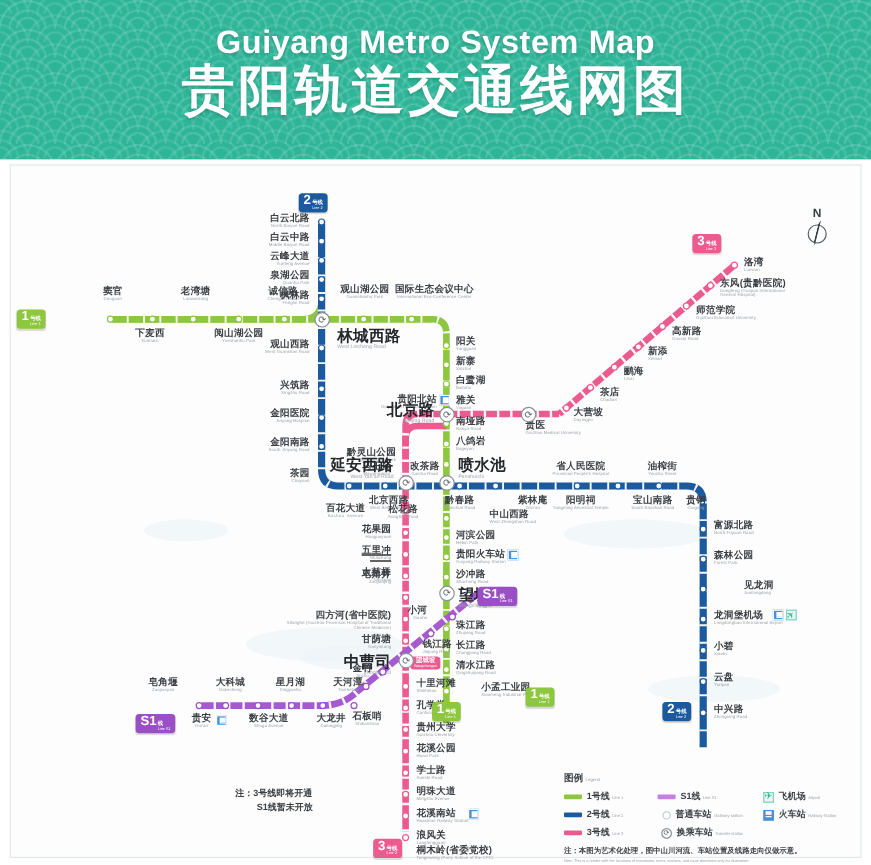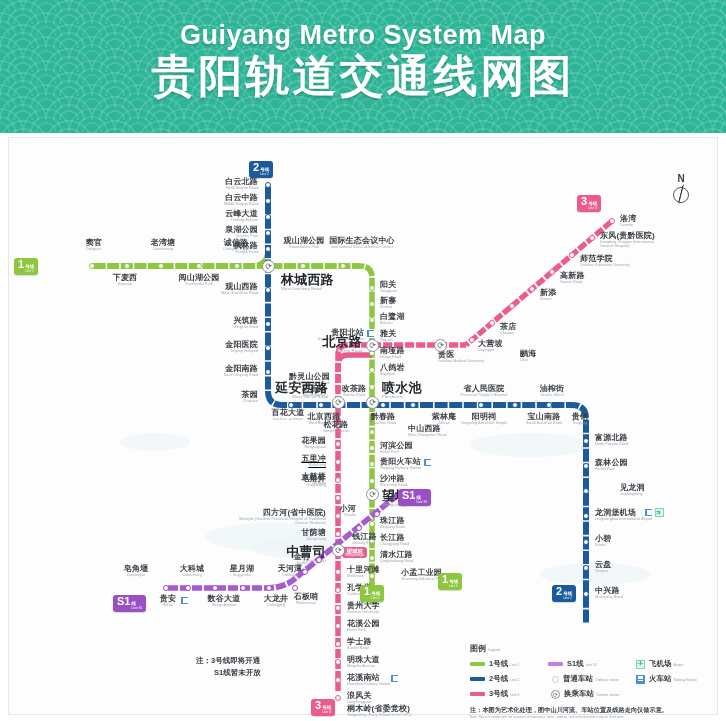--- a/index.html
+++ b/index.html
@@ -409,21 +409,21 @@
     </div>
   <div class="lbl r" style="left:190px;top:232px;width:68px;">
     <span class="cn">金阳南路</span>
       <span class="en">South Jinyang Road</span>
     </div>
   <div class="lbl r" style="left:208px;top:258px;width:50px;">
     <span class="cn">茶园</span>
       <span class="en">Chayuan</span>
     </div>
 
-  <div class="lbl c" style="left:260px;top:276px;width:56px;font-family:Liberation Mono, monospace;">
+  <div class="lbl c" style="left:260px;top:288px;width:56px;font-family:Liberation Mono, monospace;">
     <span class="cn">百花大道</span>
       <span class="en">Baihua Avenue</span>
     </div>
   <div class="lbl c" style="left:296px;top:280px;width:56px;">
     <span class="cn">北京西路</span>
       <span class="en">West Beijing Road</span>
     </div>
   <div class="lbl c" style="left:355px;top:280px;width:56px;">
     <span class="cn">黔春路</span>
       <span class="en">Qianchun Road</span>
@@ -534,21 +534,21 @@
       <span class="en">Guizhou Education University</span>
     </div>
   <div class="lbl l" style="left:560px;top:139px;">
     <span class="cn">高新路</span>
       <span class="en">Gaoxin Road</span>
     </div>
   <div class="lbl l" style="left:540px;top:156px;">
     <span class="cn">新添</span>
       <span class="en">Xintian</span>
     </div>
-  <div class="lbl l" style="left:520px;top:173px;margin-top:44px;">
+  <div class="lbl l" style="left:520px;top:173px;">
     <span class="cn">鹂海</span>
       <span class="en">Lihai</span>
     </div>
   <div class="lbl l" style="left:500px;top:190px;">
     <span class="cn">茶店</span>
       <span class="en">Chadian</span>
     </div>
   <div class="lbl l" style="left:478px;top:207px;">
     <span class="cn">大营坡</span>
       <span class="en">Dayingpo</span>

